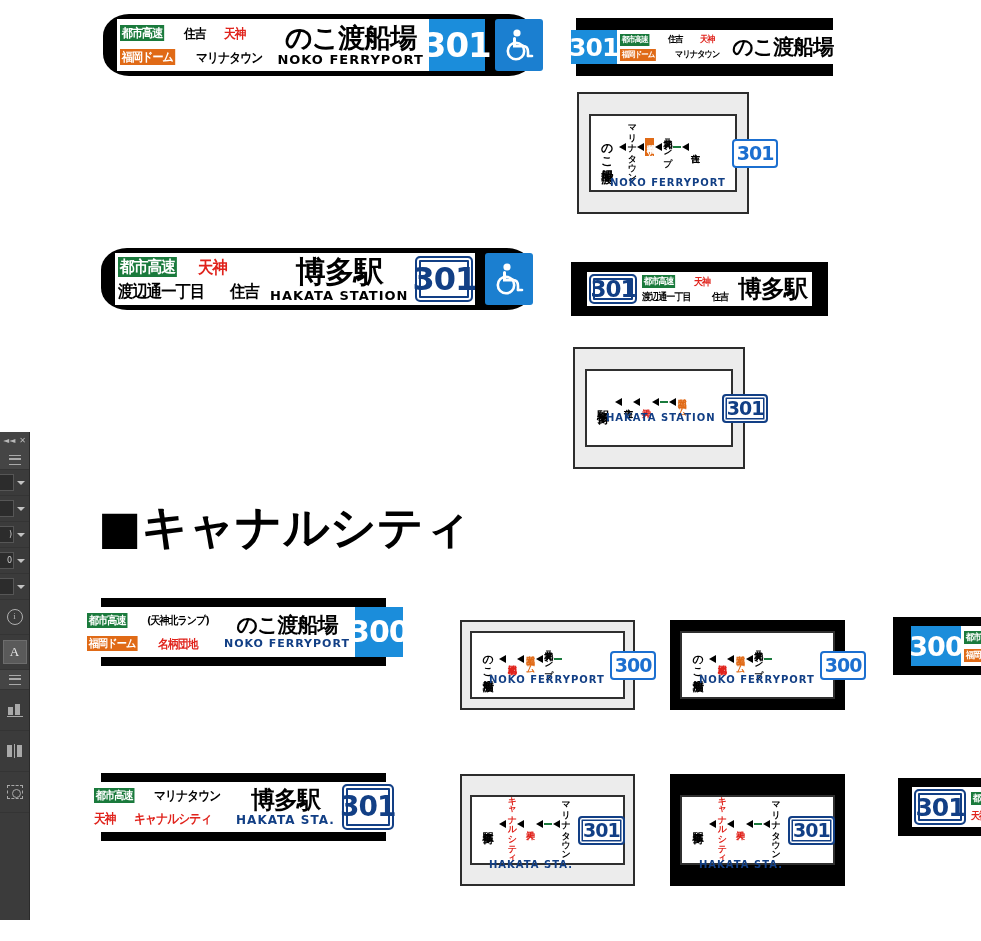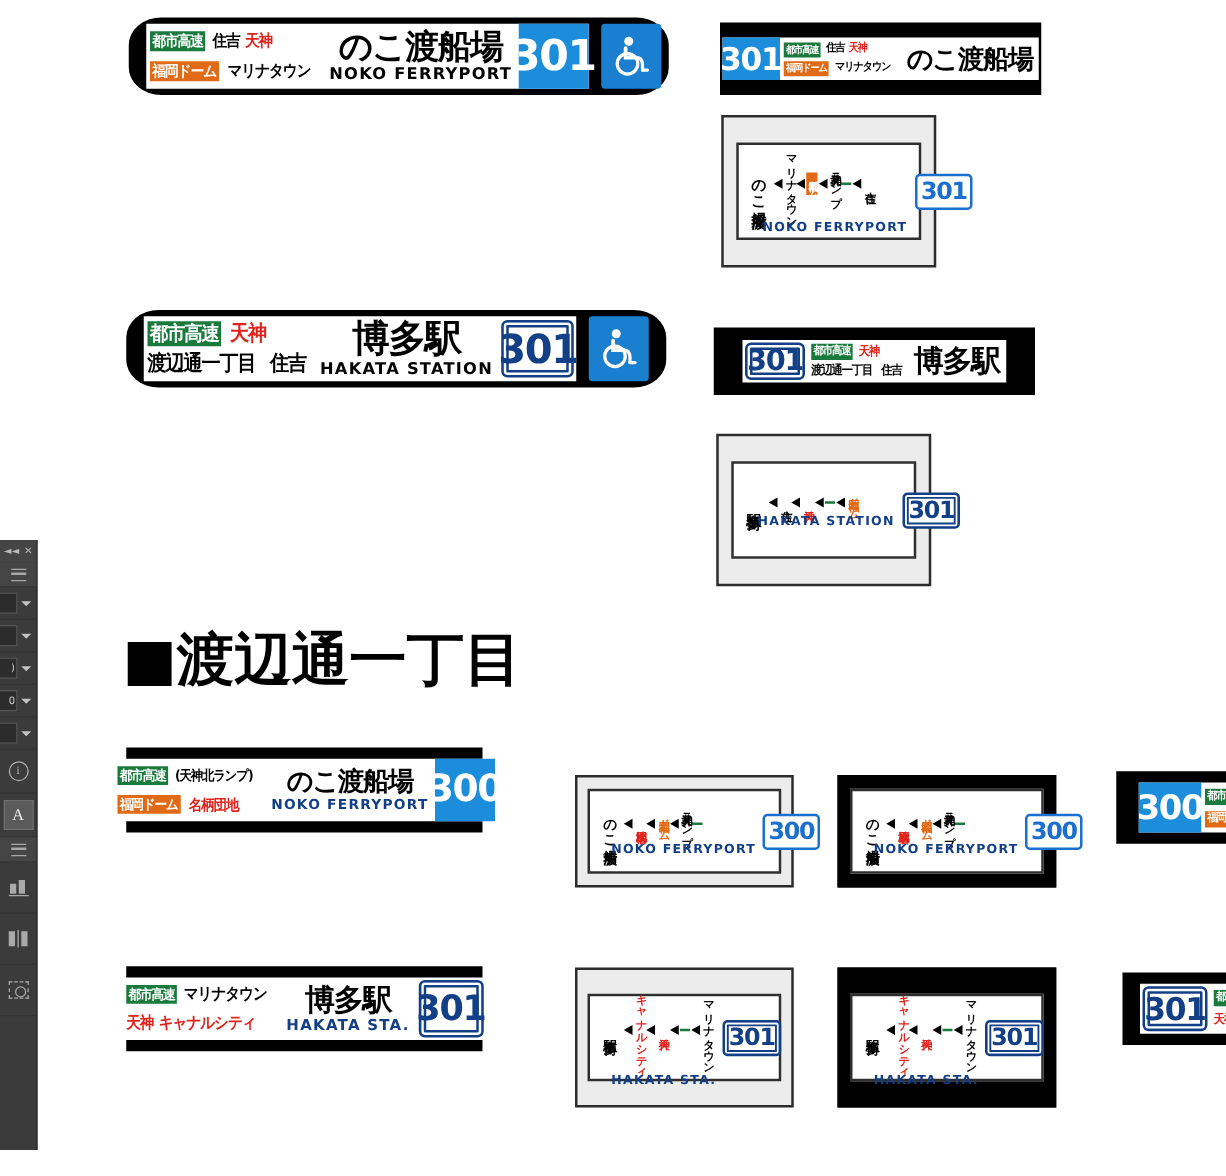--- a/index.html
+++ b/index.html
@@ -98,21 +98,21 @@
   
   .plate{
     background:#fff;display:flex;align-items:stretch;height:100%;
     box-sizing:border-box;
   }
   
   .via{
     display:flex;flex-direction:column;justify-content:center;
     padding:2px 3px;box-sizing:border-box;
   }
-  .via-row{display:flex;align-items:center;gap:2px;height:50%;}
+  .via-row{display:flex;align-items:center;gap:16px;height:50%;}
   .tagbox{
     color:#fff;font-weight:bold;font-size:12px;line-height:1;
     padding:2px 2px;letter-spacing:-1px;white-space:nowrap;
     font-family:"DejaVu Sans","Liberation Sans",sans-serif;
     transform:scaleX(.92);transform-origin:left center;
   }
   .tag-green{background:#1a7a3c;}
   .tag-orange{background:#e06a16;}
   .via-txt{
     font-weight:bold;font-size:13px;line-height:1;white-space:nowrap;
@@ -400,21 +400,21 @@
           <span class="vtag" style="background:#1a7a3c;">都市高速</span>
           <span class="arrow-l"></span>
           <span class="vert small" style="color:#e06a16;">福岡ドーム</span>
         </div>
         <span class="side-en" style="margin-left:14px;margin-top:1px;">HAKATA  STATION</span>
       </div>
       <span class="side-rn navy" style="margin-left:6px;">301</span>
     </div>
   </div>
 
-  <div id="section-heading">■渡辺通一丁目</div>
+  <div id="section-heading">■キャナルシティ</div>
 
   <div class="sign rect-sign" style="left:101px;top:598px;width:285px;height:68px;">
     <div class="plate" style="height:50px;">
       <div class="via">
         <div class="via-row">
           <span class="tagbox tag-green" style="font-size:11px;">都市高速</span>
           <span class="via-txt c-black" style="font-size:11px;">(天神北ランプ)</span>
         </div>
         <div class="via-row">
           <span class="tagbox tag-orange" style="font-size:11px;">福岡ドーム</span>

